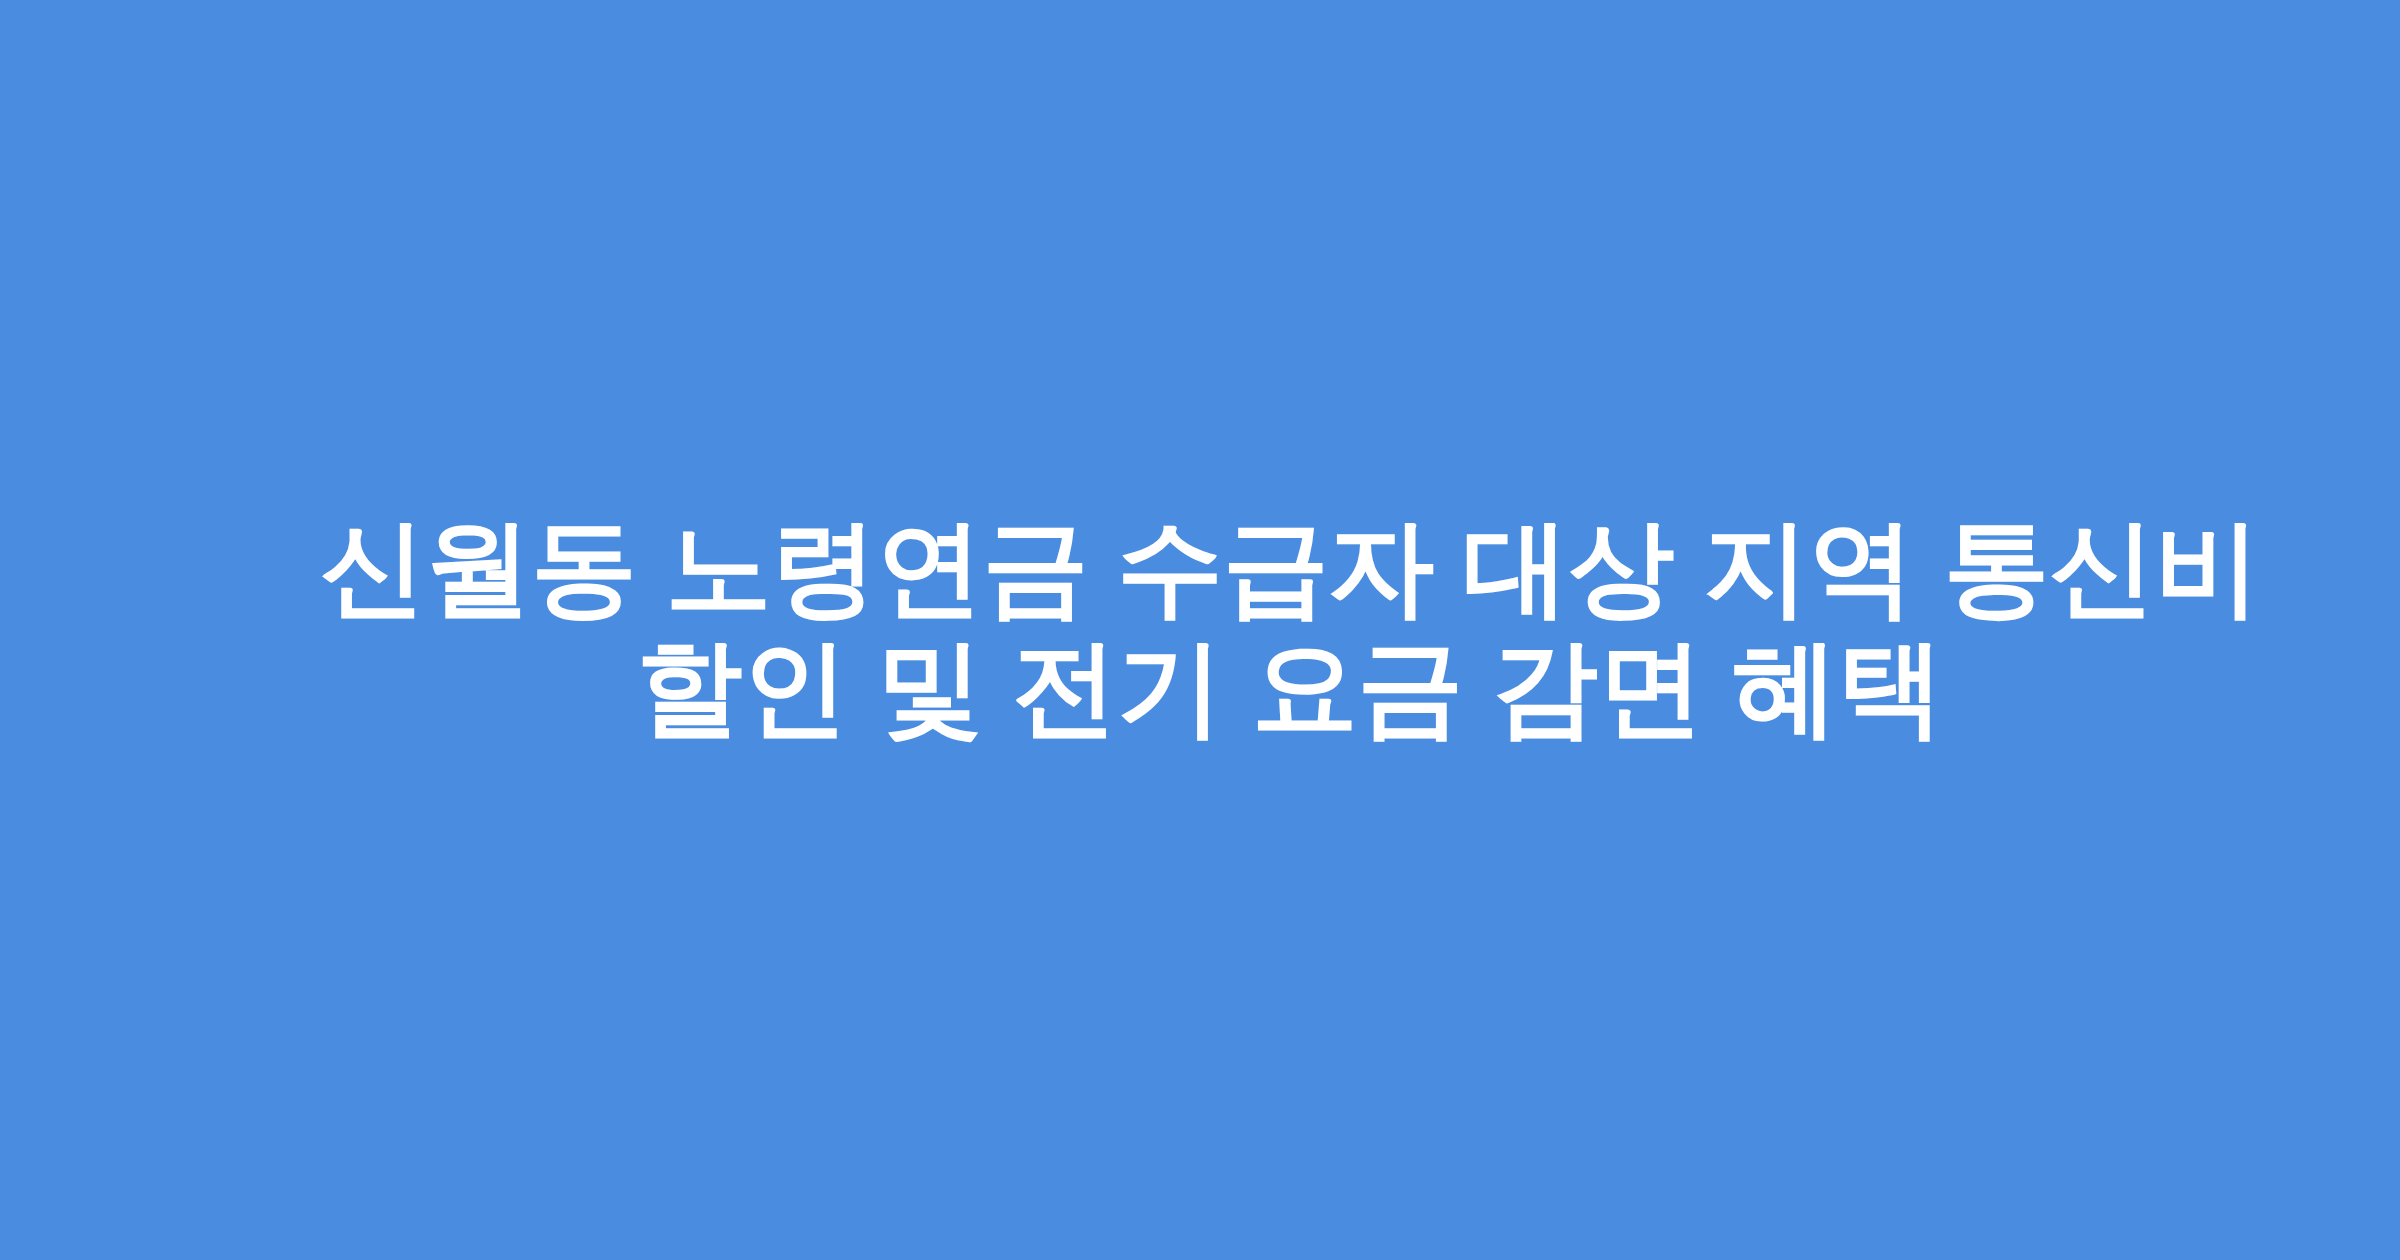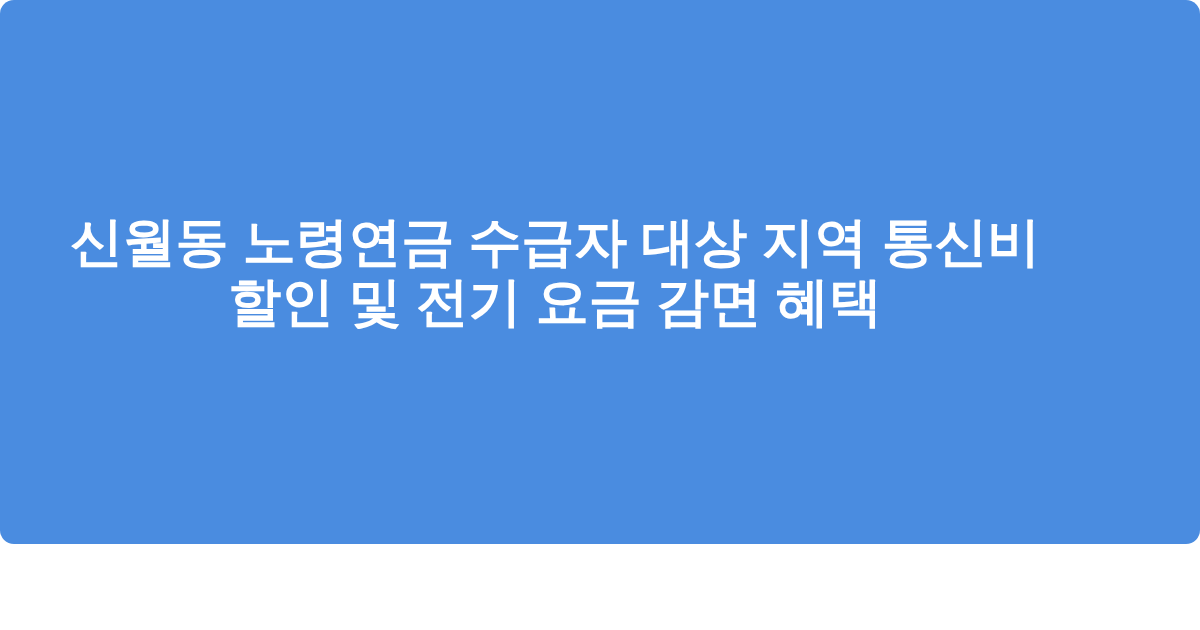--- a/index.html
+++ b/index.html
@@ -12,26 +12,25 @@
     width: 1200px;
     height: 630px;
     overflow: hidden;
     font-family: "Liberation Sans", "DejaVu Sans", sans-serif;
   }
 
   #card {
     position: relative;
     box-sizing: border-box;
     width: 1200px;
-    height: 544px;
+    height: 630px;
     display: flex;
     align-items: center;
-    justify-content: flex-start;
+    justify-content: flex-end;
     background: #4a8ce0;
-    border-radius: 14px;
   }
 
   #title-block {
     width: 1090px;
     text-align: center;
     padding: 0 10px;
   }
 
   #title-text {
     display: block;

